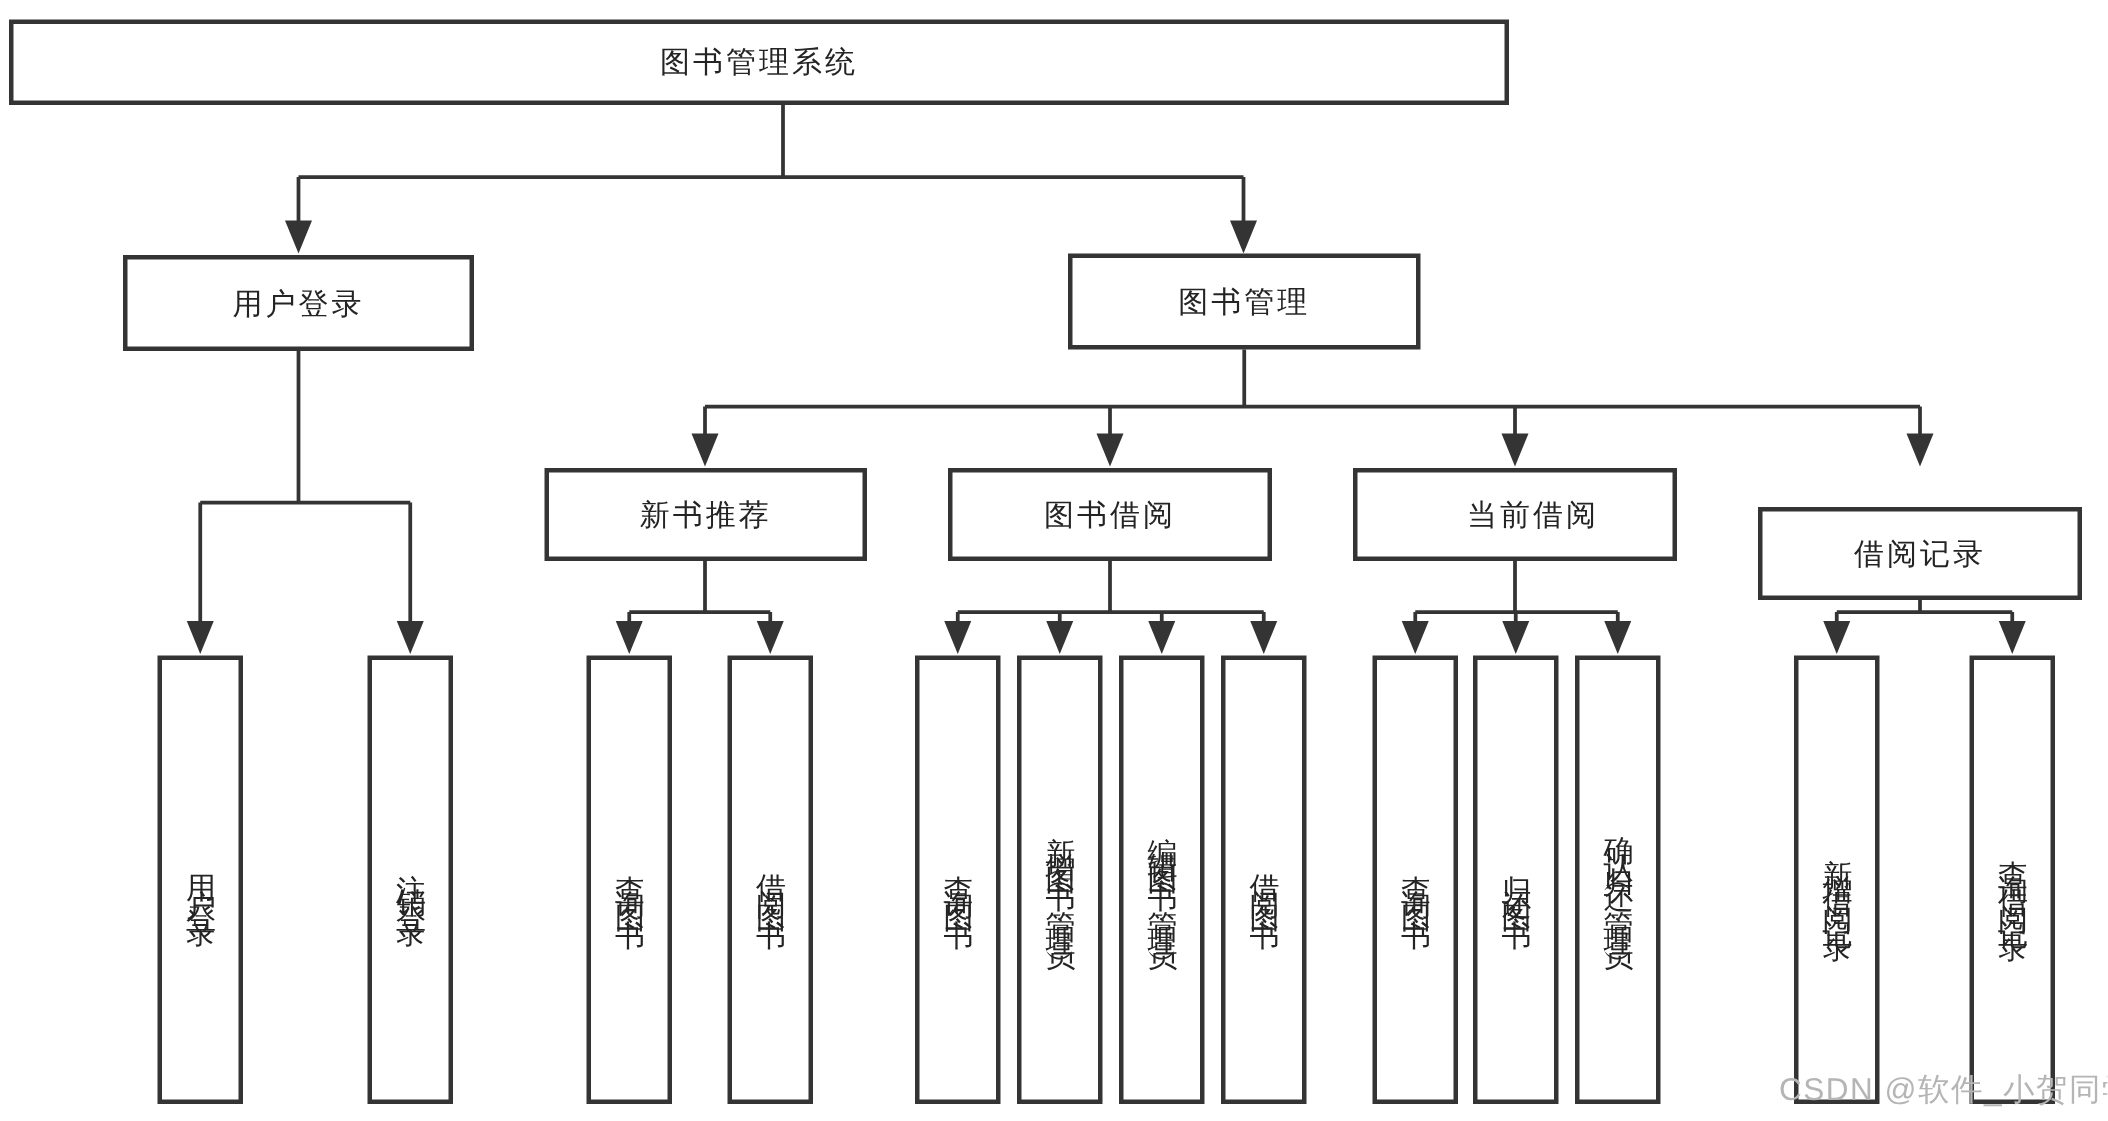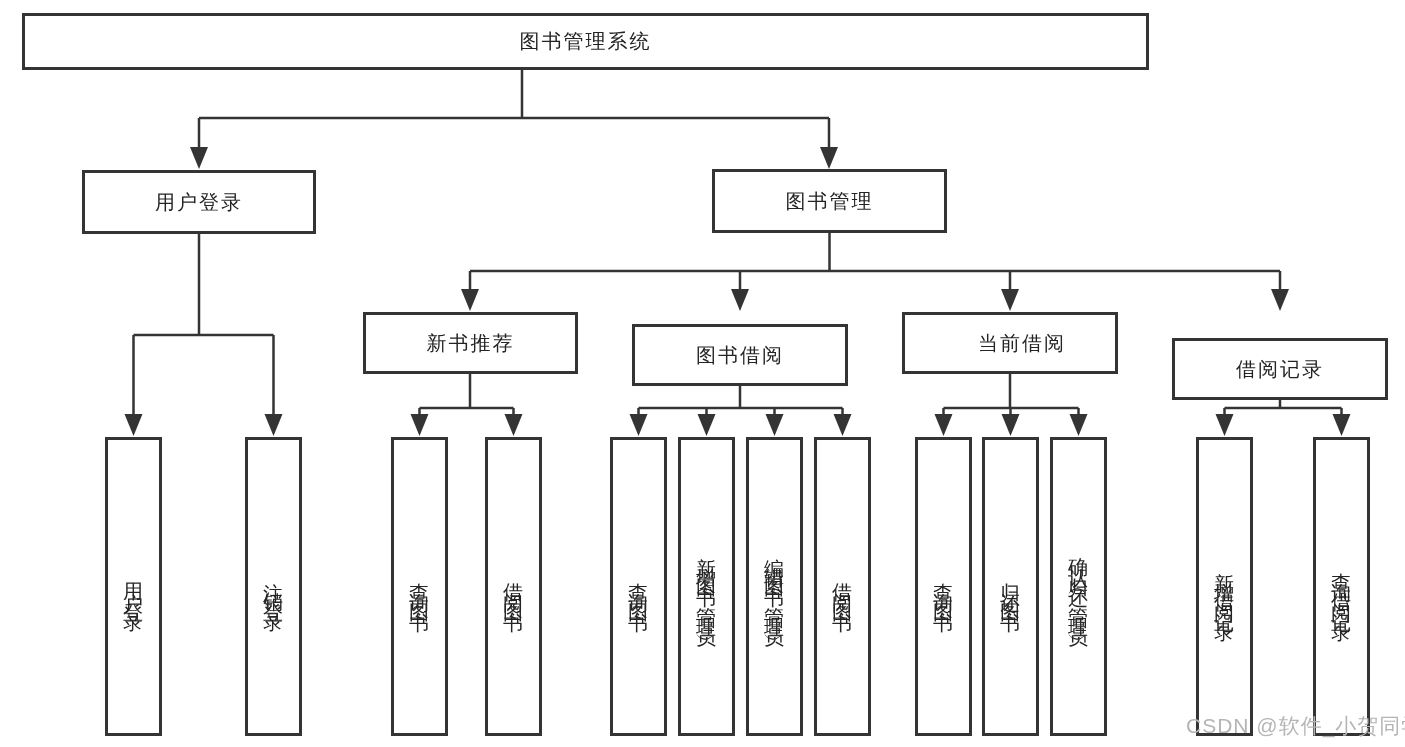--- a/index.html
+++ b/index.html
@@ -67,27 +67,27 @@
       <polygon points="1001.5,414 1019.5,414 1010.5,436"></polygon>
       <polygon points="1069.5,414 1087.5,414 1078.5,436"></polygon>
     </g>
     <g>
       <path d="M1280 374 V408 M1224.5 408 H1341.5 M1224.5 408 V416 M1341.5 408 V416"></path>
       <polygon points="1215.5,414 1233.5,414 1224.5,436"></polygon>
       <polygon points="1332.5,414 1350.5,414 1341.5,436"></polygon>
     </g>
   </svg>
 
-  <div class="box h-box" style="left:22px; top:13px; width:1127px; height:57px;">图书管理系统</div>
+  <div class="box h-box" style="left:6px; top:13px; width:1000px; height:57px;">图书管理系统</div>
 
   <div class="box h-box" style="left:82px; top:170px; width:234px; height:64px;">用户登录</div>
   <div class="box h-box" style="left:363px; top:312px; width:215px; height:62px;">新书推荐</div>
 
   <div class="box h-box" style="left:712px; top:169px; width:235px; height:64px;">图书管理</div>
-  <div class="box h-box" style="left:632px; top:324px; width:216px; height:62px;">图书借阅</div>
+  <div class="box h-box" style="left:632px; top:312px; width:216px; height:62px;">图书借阅</div>
   <div class="box h-box" style="left:902px; top:312px; width:216px; height:62px;padding-left:24px;">当前借阅</div>
   <div class="box h-box" style="left:1172px; top:312px; width:216px; height:62px;margin-top:26px;">借阅记录</div>
 
   <div class="box v-box" style="left:105px;">用户登录</div>
   <div class="box v-box" style="left:245px;">注销登录</div>
 
   <div class="box v-box" style="left:391px;">查询图书</div>
   <div class="box v-box" style="left:485px;">借阅图书</div>
 
   <div class="box v-box" style="left:610px;">查询图书</div>

